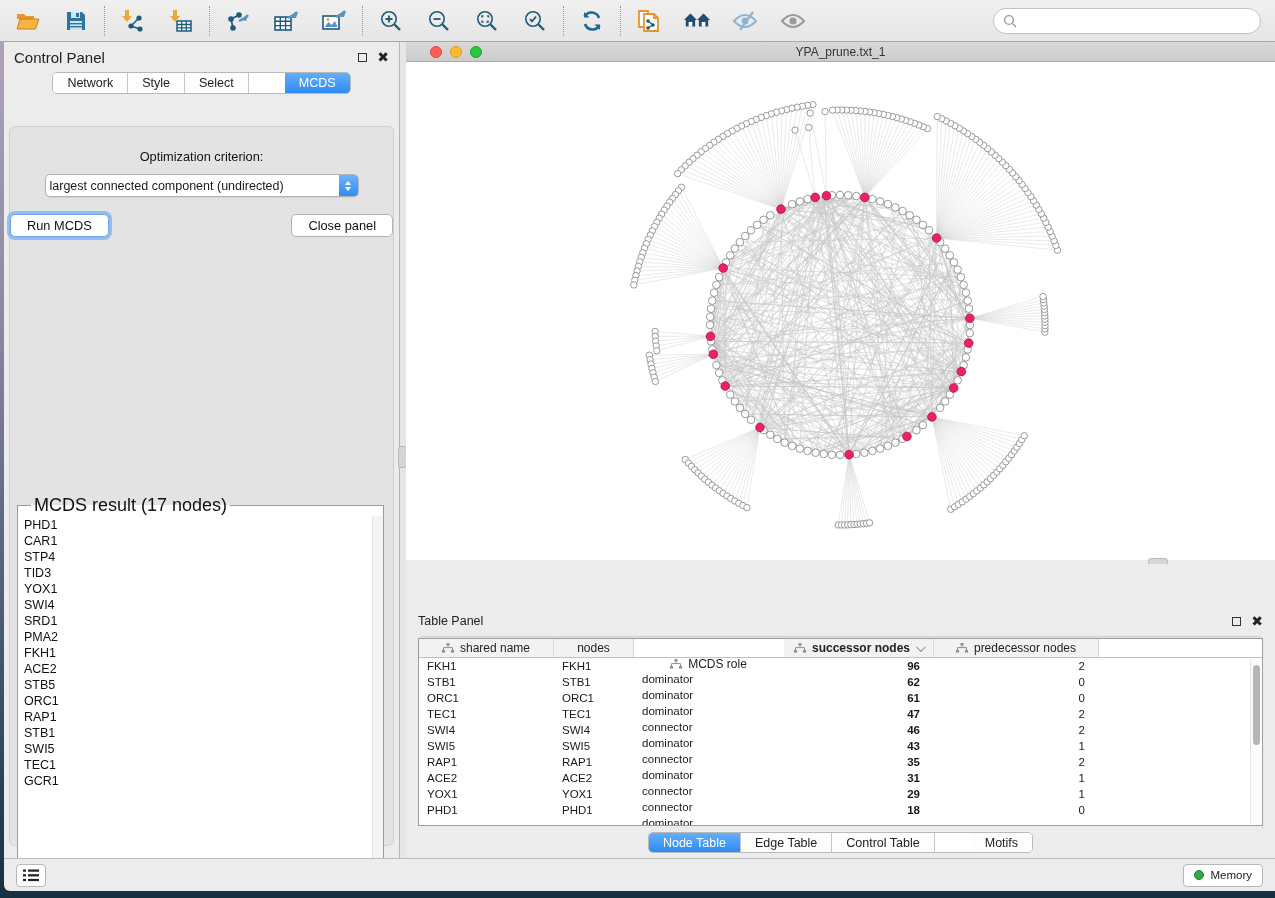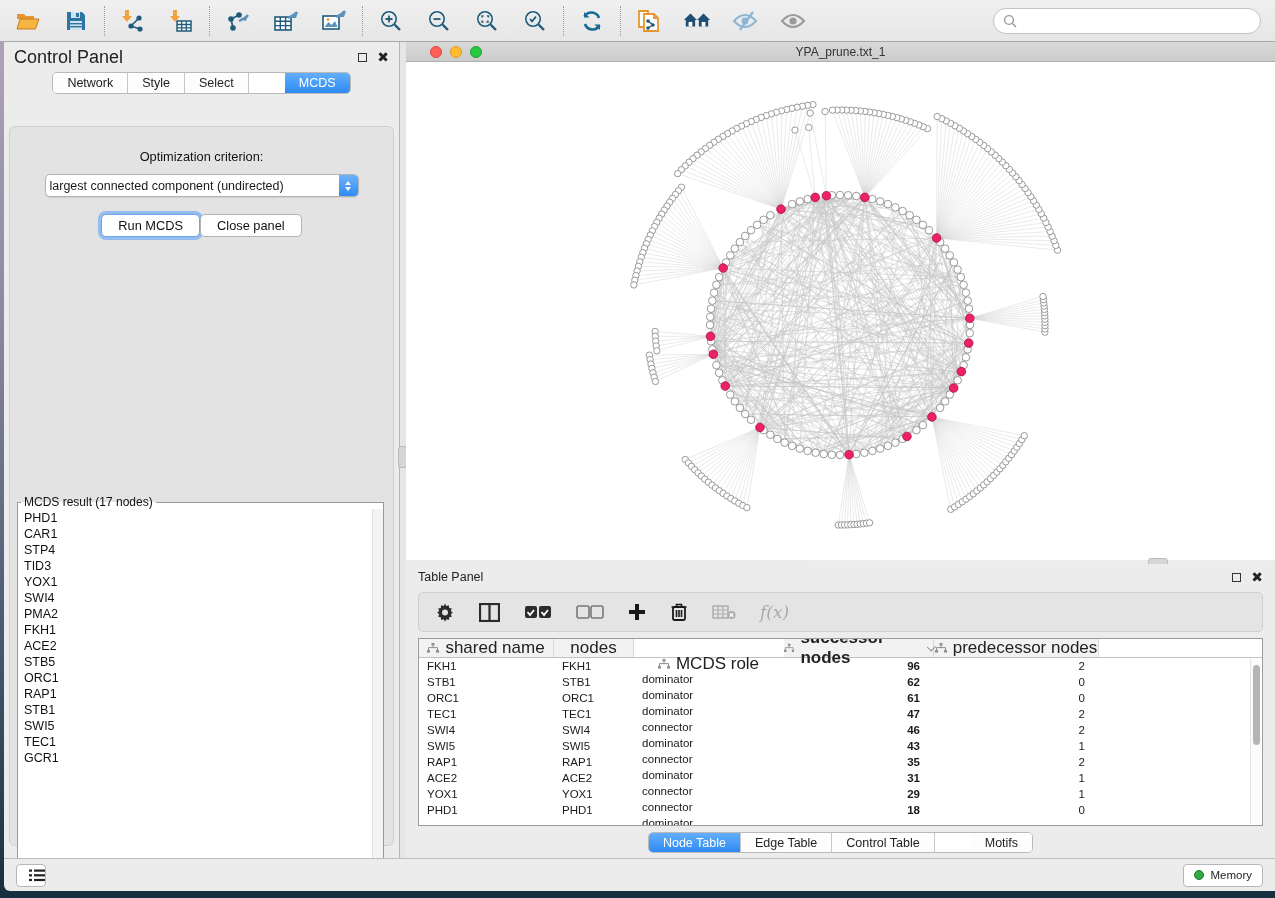--- a/index.html
+++ b/index.html
@@ -17,21 +17,21 @@
   .tsep { width:0; height:30px; border-left:1px dotted #9a9a9a; }
   .tbtn { width:28px; height:28px; display:flex; align-items:center; justify-content:center; cursor:pointer; }
   .searchwrap { margin-left:auto; width:268px; height:26px; background:#fff; border:1px solid #c3c3c3;
                 border-radius:14px; display:flex; align-items:center; padding:0 9px; }
   .searchwrap input { border:none; outline:none; flex:1; font-size:12px; background:transparent; margin-left:6px; }
 
   
   .control-panel { position:absolute; left:4px; top:42px; width:396px; height:816px; background:#ececec;
                    border-right:1px solid #b5b5b5; }
   .cp-head { height:30px; display:flex; align-items:center; padding:0 10px; }
-  .cp-title { font-size:18px; color:#222; }
+  .cp-title { font-size:15px; color:#222; }
   .winbtns { margin-left:auto; display:flex; align-items:center; gap:10px; }
   .float-ico { width:9px; height:9px; border:1.6px solid #333; display:inline-block; }
   .close-ico { font-size:14px; font-weight:bold; color:#222; line-height:9px; cursor:pointer; }
 
   .seg-tabs { display:flex; justify-content:center; }
   .seg { display:inline-flex; border:1px solid #b9b9b9; border-radius:5px; overflow:hidden; background:#fff; height:22px; }
   .seg .tab { padding:3px 14px; font-size:12.5px; color:#222; border-right:1px solid #c6c6c6; cursor:pointer;
               display:flex; align-items:center; background:#fdfdfd; }
   .seg .tab:last-child { border-right:none;margin-left:36px; }
   .seg .tab.active { background:linear-gradient(#63aefc,#2e8bf2); color:#fff; }
@@ -42,28 +42,28 @@
   .dropdown { width:314px; height:23px; margin:10px auto 0; background:#fff; border:1px solid #b3b3b3;
               border-radius:5px; display:flex; align-items:center; cursor:pointer;
               box-shadow:0 1px 1px rgba(0,0,0,.08); }
   .dropdown .dval { flex:1; padding:0 4px; font-size:12.5px; white-space:nowrap; }
   .dd-cap { width:19px; height:100%; border-radius:0 4px 4px 0; background:linear-gradient(#6db1fc,#2f8cf3);
             display:flex; flex-direction:column; align-items:center; justify-content:center; gap:2px; }
   .dd-cap i { display:block; width:0; height:0; border-left:3.5px solid transparent; border-right:3.5px solid transparent; }
   .dd-cap .up { border-bottom:4px solid #fff; }
   .dd-cap .dn { border-top:4px solid #fff; }
 
-  .btn-row { display:flex; justify-content:center; margin-top:17px; }
+  .btn-row { display:flex; justify-content:space-between; margin-top:17px; }
   .pbtn { height:23px; padding:0 16px; background:#fff; border:1px solid #b3b3b3; border-radius:5px;
           font-size:12.8px; color:#111; cursor:pointer; display:flex; align-items:center; }
   .pbtn.focused { box-shadow:0 0 0 3px rgba(105,169,245,.65); border-color:#6fa6e8; }
 
   fieldset.result-group { position:absolute; left:7px; right:9px; top:368px; height:372px;
                           border:1px solid #9a9a9a; background:#fff; }
-  fieldset.result-group legend { font-size:12px; color:#111; padding:0 3px; margin-left:3px; }
+  fieldset.result-group legend { font-size:18px; color:#111; padding:0 3px; margin-left:13px; }
   .result-list { position:absolute; inset:0; overflow:hidden; padding-top:1px; }
   .result-list .list-item { font-size:12.5px; line-height:16px; padding-left:6px; color:#111; }
   .list-scroll { position:absolute; right:0; top:0; bottom:0; width:11px; background:#f4f4f4; border-left:1px solid #e2e2e2; }
 
   
   .vsplit { position:absolute; left:400px; top:42px; width:6px; height:816px; background:#e6e6e6; }
   .vsplit .grip { position:absolute; left:-2px; top:404px; width:9px; height:22px; background:#d6d6d6;
                   border:1px solid #b9b9b9; border-radius:3px; }
   .hsplit { position:absolute; left:406px; top:518px; width:869px; height:4px; background:#ededed; }
   .hsplit .grip { position:absolute; left:336px; top:-2px; width:20px; height:8px; background:#d6d6d6;
@@ -77,49 +77,49 @@
   .lights { display:flex; gap:8px; }
   .light { width:12px; height:12px; border-radius:50%; cursor:pointer; }
   .light.red { background:#ff5f57; border:1px solid #e0443e; }
   .light.yellow { background:#febc2e; border:1px solid #d89c22; }
   .light.green { background:#28c840; border:1px solid #1da02f; }
   .net-title { position:absolute; left:0; right:0; text-align:center; font-size:12px; color:#333; }
   .net-canvas { position:absolute; left:0; top:21px; width:869px; height:497px; background:#fff; }
 
   
   .table-panel { position:absolute; left:0; top:522px; width:869px; height:294px; background:#ececec; }
-  .tp-head { height:26px; display:flex; align-items:center; padding:0 12px; }
+  .tp-head { height:26px; display:flex; align-items:center; padding:0 12px;margin-top:44px; }
   .tp-title { font-size:12.5px; color:#222; }
   .tp-toolbar { margin:2px 12px 0; height:40px; background:#e4e4e4; border:1px solid #cfcfcf; border-radius:5px;
                 display:flex; align-items:center; gap:24px; padding:0 16px; }
   .tico { display:flex; align-items:center; justify-content:center; cursor:pointer; }
   .fx { font-family:"DejaVu Serif",serif; font-style:italic; font-size:17px; color:#a9a9a9; cursor:default; }
 
   .ntable { position:absolute; left:12px; right:12px; top:74px; bottom:32px; background:#fff;
             border:1px solid #9c9c9c; overflow:hidden; }
-  .thead { display:flex; height:19px; border-bottom:1px solid #c2c2c2; font-size:17px; color:#222; }
+  .thead { display:flex; height:19px; border-bottom:1px solid #c2c2c2; font-size:12px; color:#222; }
   .th { background:#f2f2f2; border-right:1px solid #d8d8d8; display:flex; align-items:center;
         justify-content:center; gap:6px; cursor:pointer; }
   .c0{width:135px;} .c1{width:80px;} .c2{width:150px;margin-top:25px;} .c3{width:150px;font-weight:bold;} .c4{width:165px;}
   .tbody .tr { display:flex; height:16px; font-size:11.5px; align-items:center; }
   .tbody .td { padding-left:8px; white-space:nowrap; overflow:hidden; }
   .tbody .td.num { text-align:right; padding-right:14px; padding-left:0; }
   .sort-chip { width:7px; height:7px; border-right:1.4px solid #8a8a8a; border-bottom:1.4px solid #8a8a8a;
                transform:rotate(45deg) translateY(-2px); }
   .tbl-scroll { position:absolute; right:1px; top:20px; bottom:1px; width:11px; background:#fbfbfb; border-left:1px solid #e4e4e4; }
   .tbl-thumb { position:absolute; left:2px; top:6px; width:7px; height:80px; background:#b5b5b5; border-radius:4px; }
 
   .tp-tabs { position:absolute; left:0; right:0; bottom:5px; display:flex; justify-content:center; }
   .tp-tabs .seg { height:21px; }
 
   
   .statusbar { position:absolute; left:4px; top:858px; width:1271px; height:33px; background:#ececec;
                border-top:1px solid #bdbdbd; border-radius:0 0 0 6px; display:flex; align-items:center; padding:0 12px; }
   .sbtn { background:#fff; border:1px solid #b7b7b7; border-radius:4px; height:23px; display:flex;
-          align-items:center; justify-content:flex-end; cursor:pointer; }
+          align-items:center; justify-content:center; cursor:pointer; }
   .sbtn.list { width:30px; }
   .mem { margin-left:auto; padding:0 10px; gap:6px; font-size:11.5px; color:#222; }
   .memdot { width:10px; height:10px; border-radius:50%; background:#2faa44; border:1px solid #1d7a2e; }
 
   svg .icon-stroke { stroke:#1f5b7a; fill:none; stroke-width:1.6; }
 </style>
 </head>
 <body>
 
 <div class="app">
@@ -309,20 +309,21 @@
       </div>
       <fieldset class="result-group">
         <legend>MCDS result (17 nodes)</legend>
         <div class="result-list" id="mcds-list">
             <div class="list-item">PHD1</div>
             <div class="list-item">CAR1</div>
             <div class="list-item">STP4</div>
             <div class="list-item">TID3</div>
             <div class="list-item">YOX1</div>
             <div class="list-item">SWI4</div>
+            <div class="list-item">SRD1</div>
             <div class="list-item">PMA2</div>
             <div class="list-item">FKH1</div>
             <div class="list-item">ACE2</div>
             <div class="list-item">STB5</div>
             <div class="list-item">ORC1</div>
             <div class="list-item">RAP1</div>
             <div class="list-item">STB1</div>
             <div class="list-item">SWI5</div>
             <div class="list-item">TEC1</div>
             <div class="list-item">GCR1</div>

